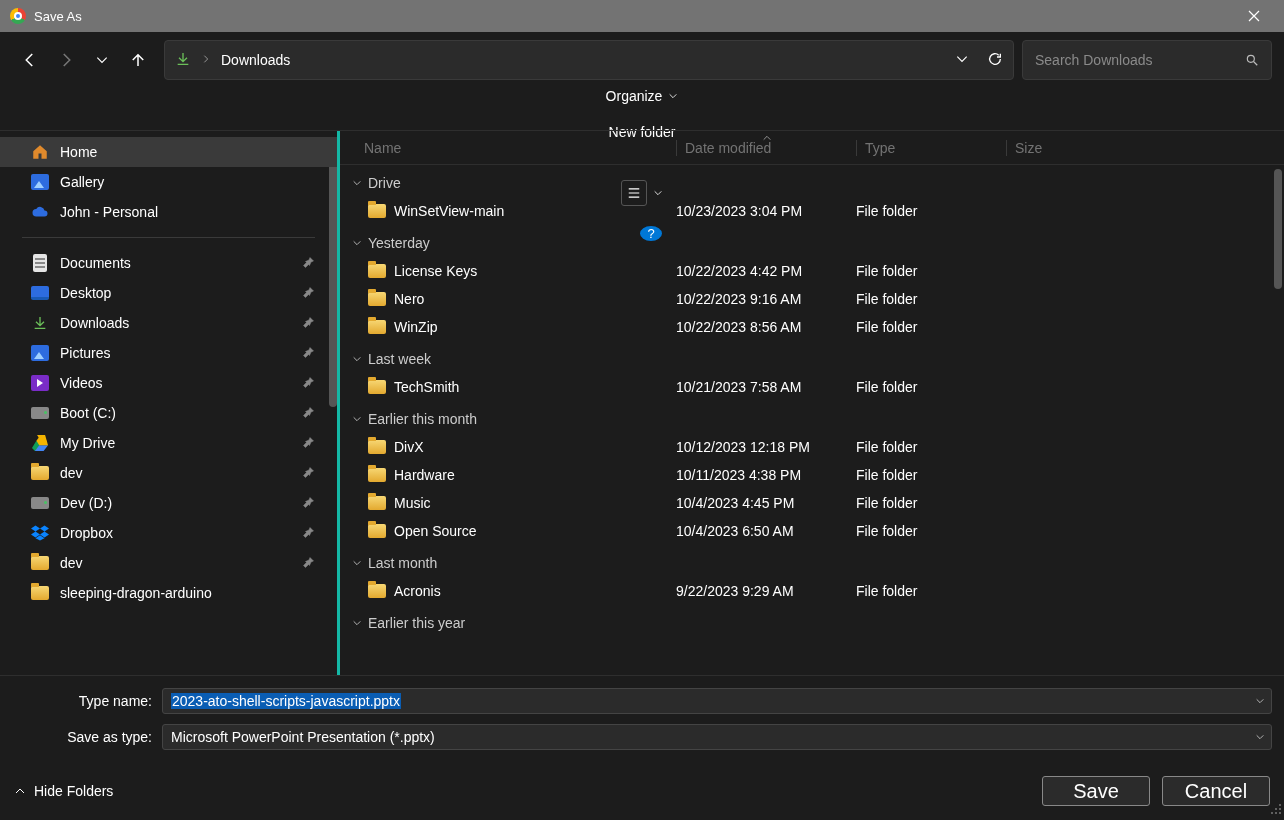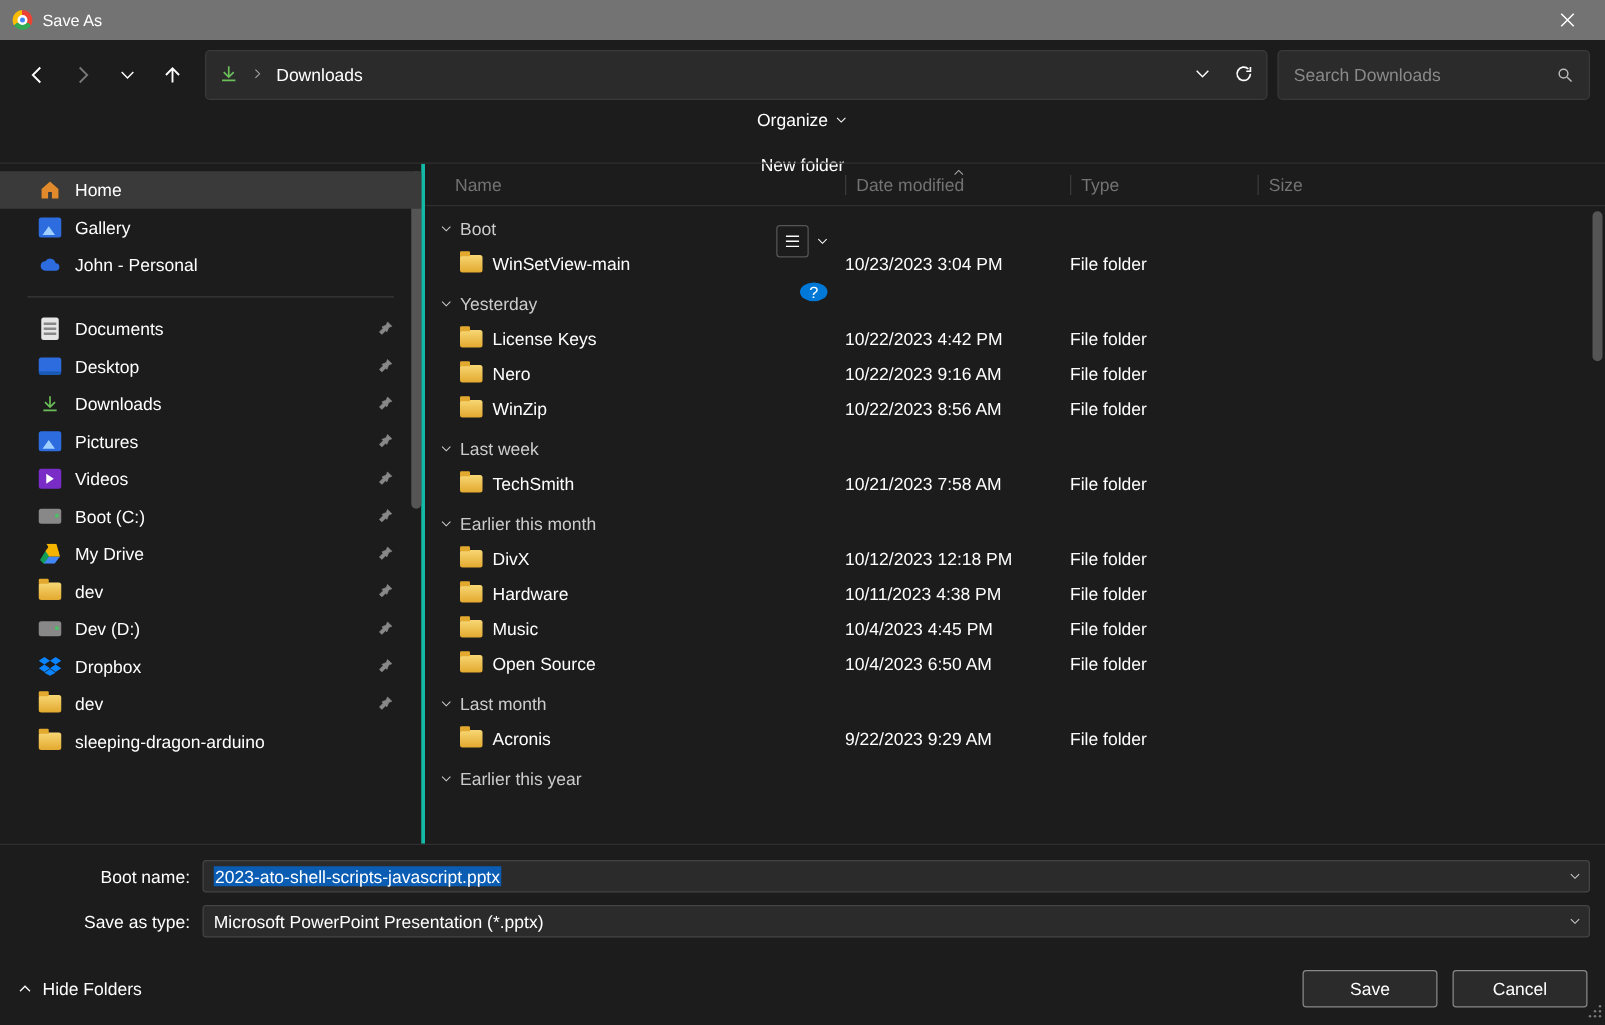--- a/index.html
+++ b/index.html
@@ -76,21 +76,21 @@
   .fieldrow { display: flex; align-items: center; height: 30px; margin-bottom: 6px; }
   .fieldrow label { width: 150px; text-align: right; padding-right: 10px; font-size: 14px; }
   .fieldrow .field { flex: 1; height: 26px; background: #2b2b2b; border: 1px solid #444; border-radius: 3px; display: flex; align-items: center; padding: 0 8px; position: relative; }
   .fieldrow .field .sel { background: #0a5db3; color: #fff; padding: 0 1px; }
   .fieldrow .field .drop { position: absolute; right: 6px; }
 
   
   .footer { height: 58px; display: flex; align-items: center; padding: 0 14px; }
   .footer .hide { display: flex; align-items: center; gap: 8px; cursor: pointer; }
   .footer .spacer { flex: 1; }
-  .footer button { min-width: 108px; height: 30px; background: #2b2b2b; border: 1px solid #888; color: #fff; border-radius: 3px; font-size: 14px; cursor: pointer; margin-left: 12px; }
+  .footer button { min-width: 108px; height: 30px; background: #2b2b2b; border: 1px solid #888; color: #fff; border-radius: 3px; font-size: 20px; cursor: pointer; margin-left: 12px; }
   .grip { position: absolute; right: 2px; bottom: 2px; }
 
   
   .ic-home svg { fill: #e08a2c; }
   .ic-gallery { background: #2d6cdf; width: 18px; height: 16px; border-radius: 2px; position: relative; }
   .ic-gallery::after { content: ""; position: absolute; left: 3px; bottom: 2px; width: 0; height: 0; border-left: 5px solid transparent; border-right: 5px solid transparent; border-bottom: 7px solid #9fd0ff; }
   .ic-cloud svg { fill: #2d6cdf; }
   .ic-desktop { width: 18px; height: 14px; background: #2d6cdf; border-radius: 2px; border-bottom: 3px solid #195ab5; }
   .ic-doc { width: 14px; height: 18px; background: #e5e5e5; border-radius: 2px; position: relative; }
   .ic-doc::after { content: ""; position: absolute; left: 2px; top: 4px; right: 2px; height: 2px; background: #888; box-shadow: 0 4px 0 #888, 0 8px 0 #888; }
@@ -347,21 +347,21 @@
       <div class="col type">Type</div>
       <div class="col size">Size</div>
     </div>
     <div class="filebody" id="filebody">
       <div class="filescroll"></div>
     <div class="group">
           <div class="grouphead">
             <svg width="10" height="10" viewBox="0 0 24 24" stroke="#ccc" stroke-width="2" fill="none">
               <path d="M4 8 L12 16 L20 8"></path>
             </svg>
-            <span>Boot</span>
+            <span>Drive</span>
           </div>
           <div class="row">
             <span class="rname">
               <span class="folder-ic"></span>
               <span>WinSetView-main</span>
             </span>
             <span class="rdate">10/23/2023 3:04 PM</span>
             <span class="rtype">File folder</span>
           </div>
         </div>
@@ -476,21 +476,21 @@
             </svg>
             <span>Earlier this year</span>
           </div>
         </div>
       </div>
   </div>
 </div>
 
 <div class="bottom">
   <div class="fieldrow">
-    <label>Boot name:</label>
+    <label>Type name:</label>
     <div class="field">
       <span class="sel">2023-ato-shell-scripts-javascript.pptx</span>
       <span class="drop"><svg width="10" height="10" viewBox="0 0 24 24" stroke="#ccc" stroke-width="2" fill="none">
             <path d="M4 8 L12 16 L20 8"></path>
           </svg></span>
     </div>
   </div>
   <div class="fieldrow">
     <label>Save as type:</label>
     <div class="field">

